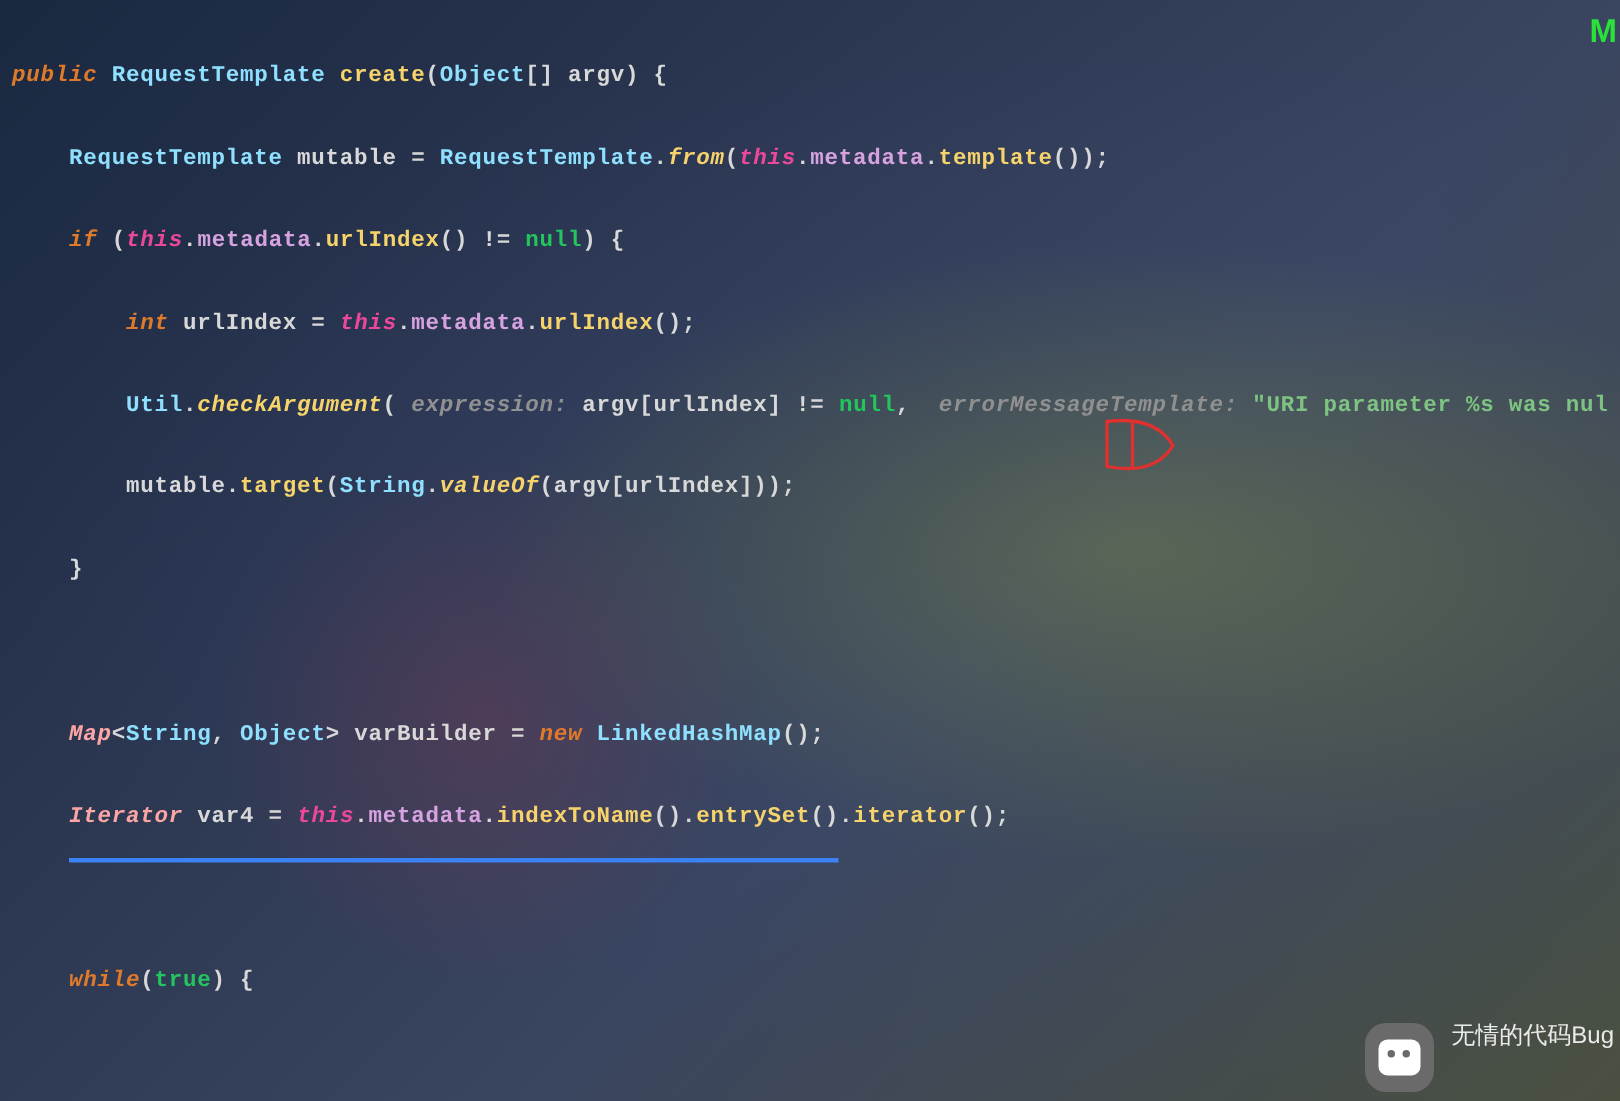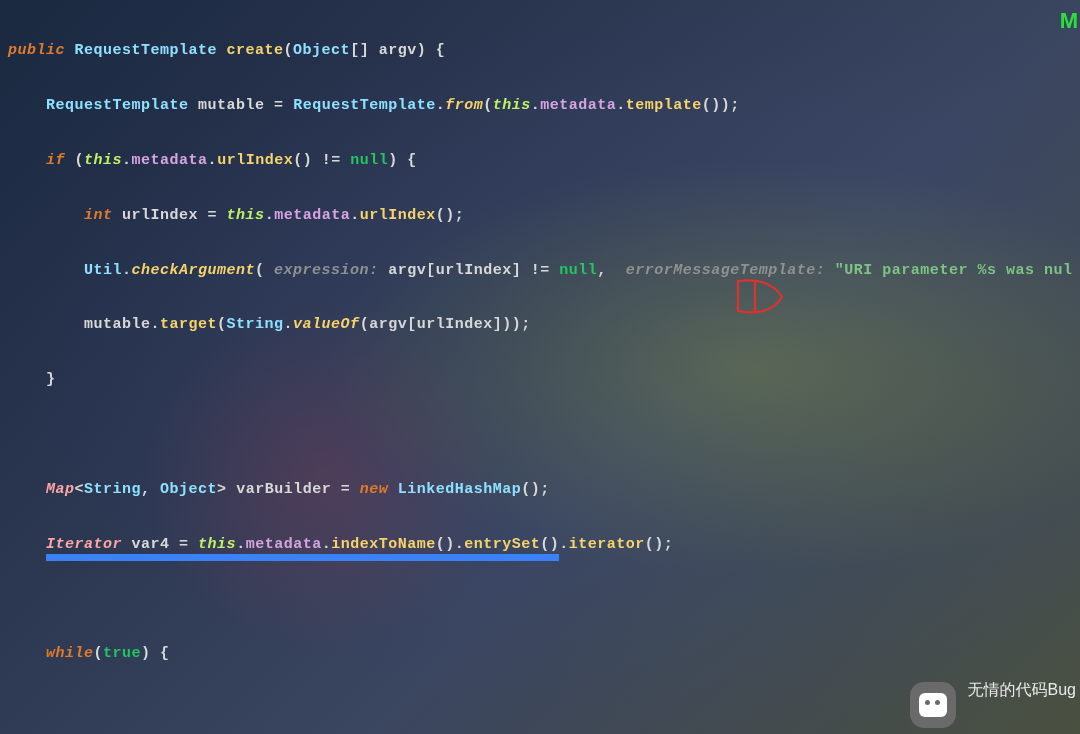--- a/index.html
+++ b/index.html
@@ -30,29 +30,29 @@
     letter-spacing: 0.5px;
   }
   .kw   { color: #e07a2b; font-style: italic; }        
   .type { color: #8fe0ff; }                             
   .type-it { color: #fca5a5; font-style: italic; }      
   .fn   { color: #f7d36b; }                             
   .fn-it{ color: #f7d36b; font-style: italic; }         
   .var  { color: #d8d8d8; margin-top: 23px; } 
   .field{ color: #d6a3e0; }                             
   .op   { color: #d8d8d8; }                             
-  .this { color: #bef264; font-style: italic; }         
+  .this { color: #ec4899; font-style: italic; }         
   .str  { color: #7dc483; }                             
   .null { color: #22c55e; }         
   .comment-hint { color: #909090; font-style: italic; } 
   .dot  { color: #d8d8d8; }
 
   .underline-red {
-    border-bottom: 7px solid #3b82f6;
-    padding-bottom: 1px;
+    border-bottom: 3px solid #3b82f6;
+    padding-bottom: 19px;
   }
 
   .annotation {
     position: absolute;
     z-index: 2;
   }
   .annotation svg { overflow: visible; }
 
   .watermark-logo {
     position: absolute;

